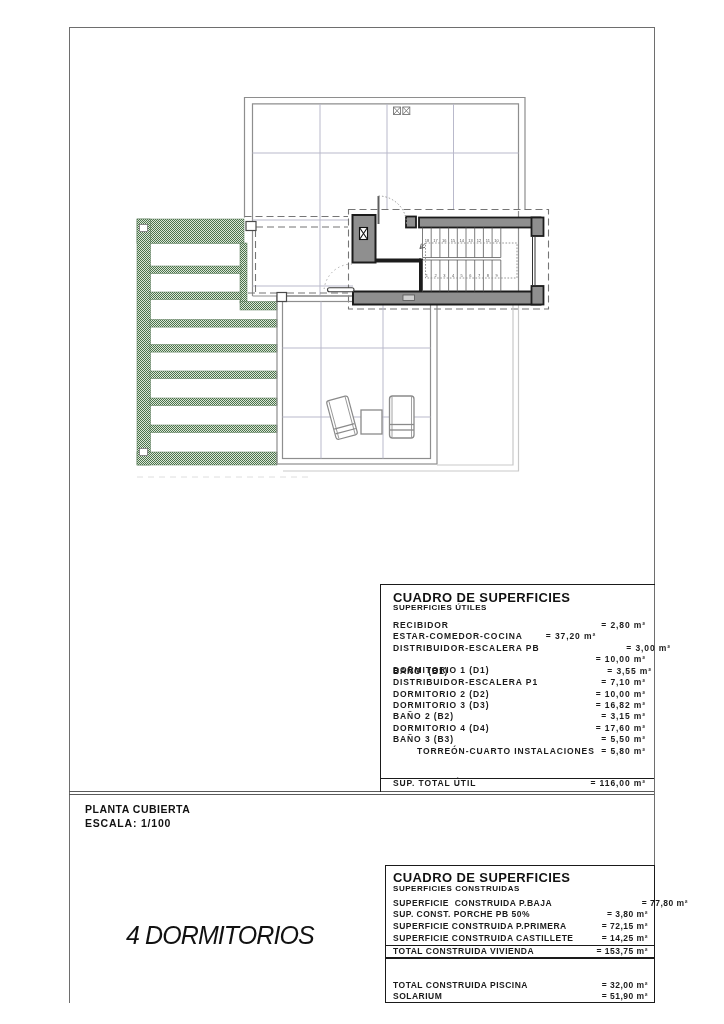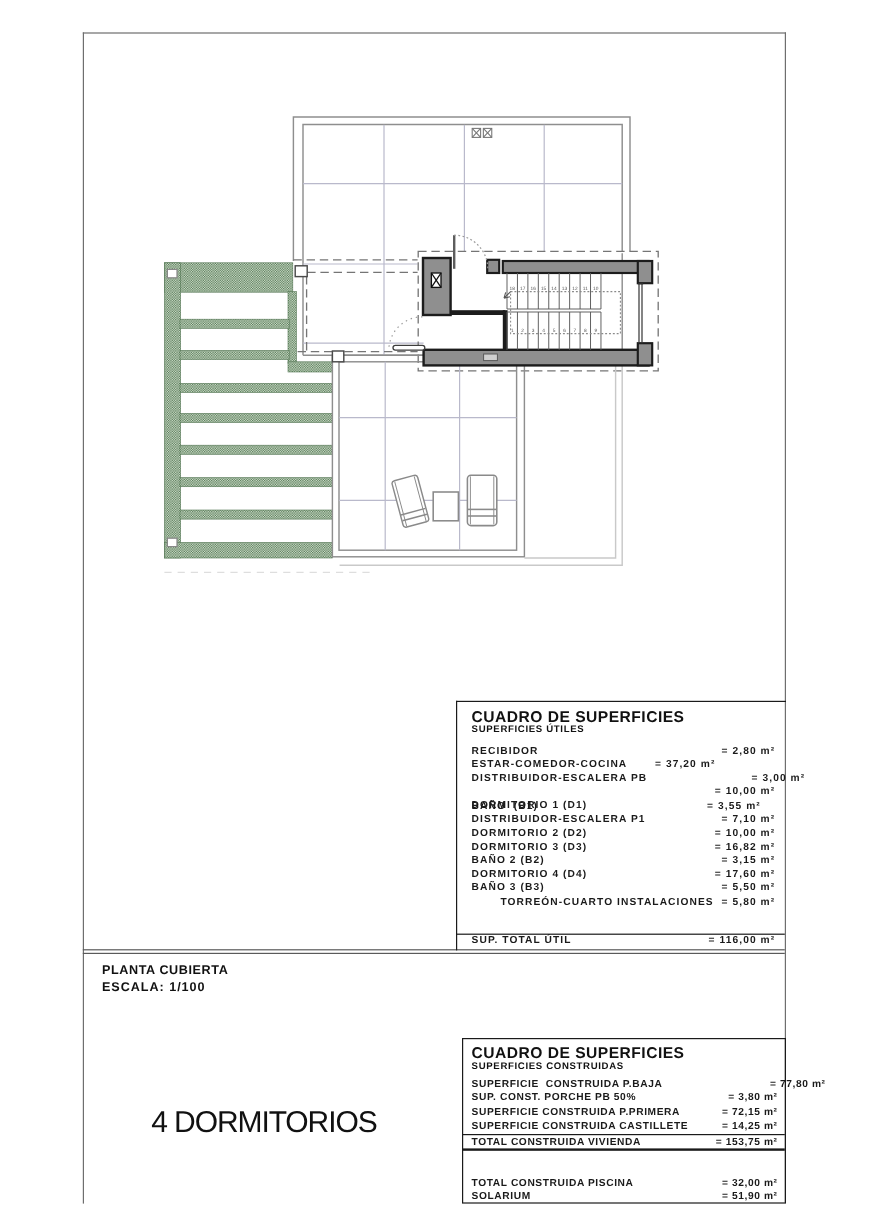--- a/index.html
+++ b/index.html
@@ -227,37 +227,37 @@
 
 <div class="abs" style="left:653.5px;top:27px;width:1.4px;height:975px;background:#6e6e6e"></div>
 
 <div class="abs" style="left:69px;top:790.5px;width:585px;height:1.2px;background:#5a5a5a"></div>
 <div class="abs" style="left:69px;top:793.6px;width:585px;height:1.2px;background:#5a5a5a"></div>
 
 <div class="abs" style="left:85px;top:803px;font-size:10.5px;font-weight:bold;letter-spacing:0.5px;color:#111">PLANTA CUBIERTA</div>
 
 <div class="abs" style="left:85px;top:817px;font-size:10.5px;font-weight:bold;letter-spacing:0.8px;color:#111">ESCALA: 1/100</div>
 
-<div class="abs" style="left:126px;top:920.5px;font-size:25px;color:#111;letter-spacing:-0.9px;">4 DORMITORIOS</div>
+<div class="abs" style="left:126px;top:920.5px;font-size:25px;color:#111;letter-spacing:-0.9px;font-style:italic;">4 DORMITORIOS</div>
 
 <div class="abs" style="left:380px;top:584px;width:273.5px;height:206.5px;border-top:1.6px solid #1a1a1a;border-left:1.6px solid #1a1a1a;"></div>
 
 <div class="abs" style="left:393px;top:590.3px;font-size:13px;font-weight:bold;letter-spacing:0.4px;color:#111">CUADRO DE SUPERFICIES</div>
 <div class="abs" style="left:393px;top:602.8px;font-size:8px;font-weight:bold;letter-spacing:0.55px;color:#111">SUPERFICIES ÚTILES</div>
 
 <div class="abs rowtxt" style="left:393px;top:619.8px;">RECIBIDOR</div>
 <div class="val" style="left:496px;top:619.8px;width:150px;">= 2,80 m²</div>
 <div class="abs rowtxt" style="left:393px;top:631.2px;">ESTAR-COMEDOR-COCINA</div>
 <div class="val" style="left:496px;top:631.2px;width:150px;text-align:center;">= 37,20 m²</div>
 <div class="abs rowtxt" style="left:393px;top:642.7px;">DISTRIBUIDOR-ESCALERA PB</div>
 <div class="val" style="left:521px;top:642.7px;width:150px;">= 3,00 m²</div>
 <div class="abs rowtxt" style="left:393px;top:653px;margin-top:12px;">DORMITORIO 1 (D1)</div>
 <div class="val" style="left:496px;top:654.1px;width:150px;">= 10,00 m²</div>
 <div class="abs rowtxt" style="left:393px;top:665.6px;">BAÑO  (B1)</div>
-<div class="val" style="left:484px;top:665.6px;width:150px;">= 3,55 m²</div>
+<div class="val" style="left:502px;top:665.6px;width:150px;">= 3,55 m²</div>
 <div class="abs rowtxt" style="left:393px;top:677.0px;">DISTRIBUIDOR-ESCALERA P1</div>
 <div class="val" style="left:496px;top:677.0px;width:150px;">= 7,10 m²</div>
 <div class="abs rowtxt" style="left:393px;top:688.5px;">DORMITORIO 2 (D2)</div>
 <div class="val" style="left:496px;top:688.5px;width:150px;">= 10,00 m²</div>
 <div class="abs rowtxt" style="left:393px;top:699.9px;">DORMITORIO 3 (D3)</div>
 <div class="val" style="left:496px;top:699.9px;width:150px;">= 16,82 m²</div>
 <div class="abs rowtxt" style="left:393px;top:711.4px;">BAÑO 2 (B2)</div>
 <div class="val" style="left:496px;top:711.4px;width:150px;">= 3,15 m²</div>
 <div class="abs rowtxt" style="left:393px;top:722.8px;">DORMITORIO 4 (D4)</div>
 <div class="val" style="left:496px;top:722.8px;width:150px;">= 17,60 m²</div>

